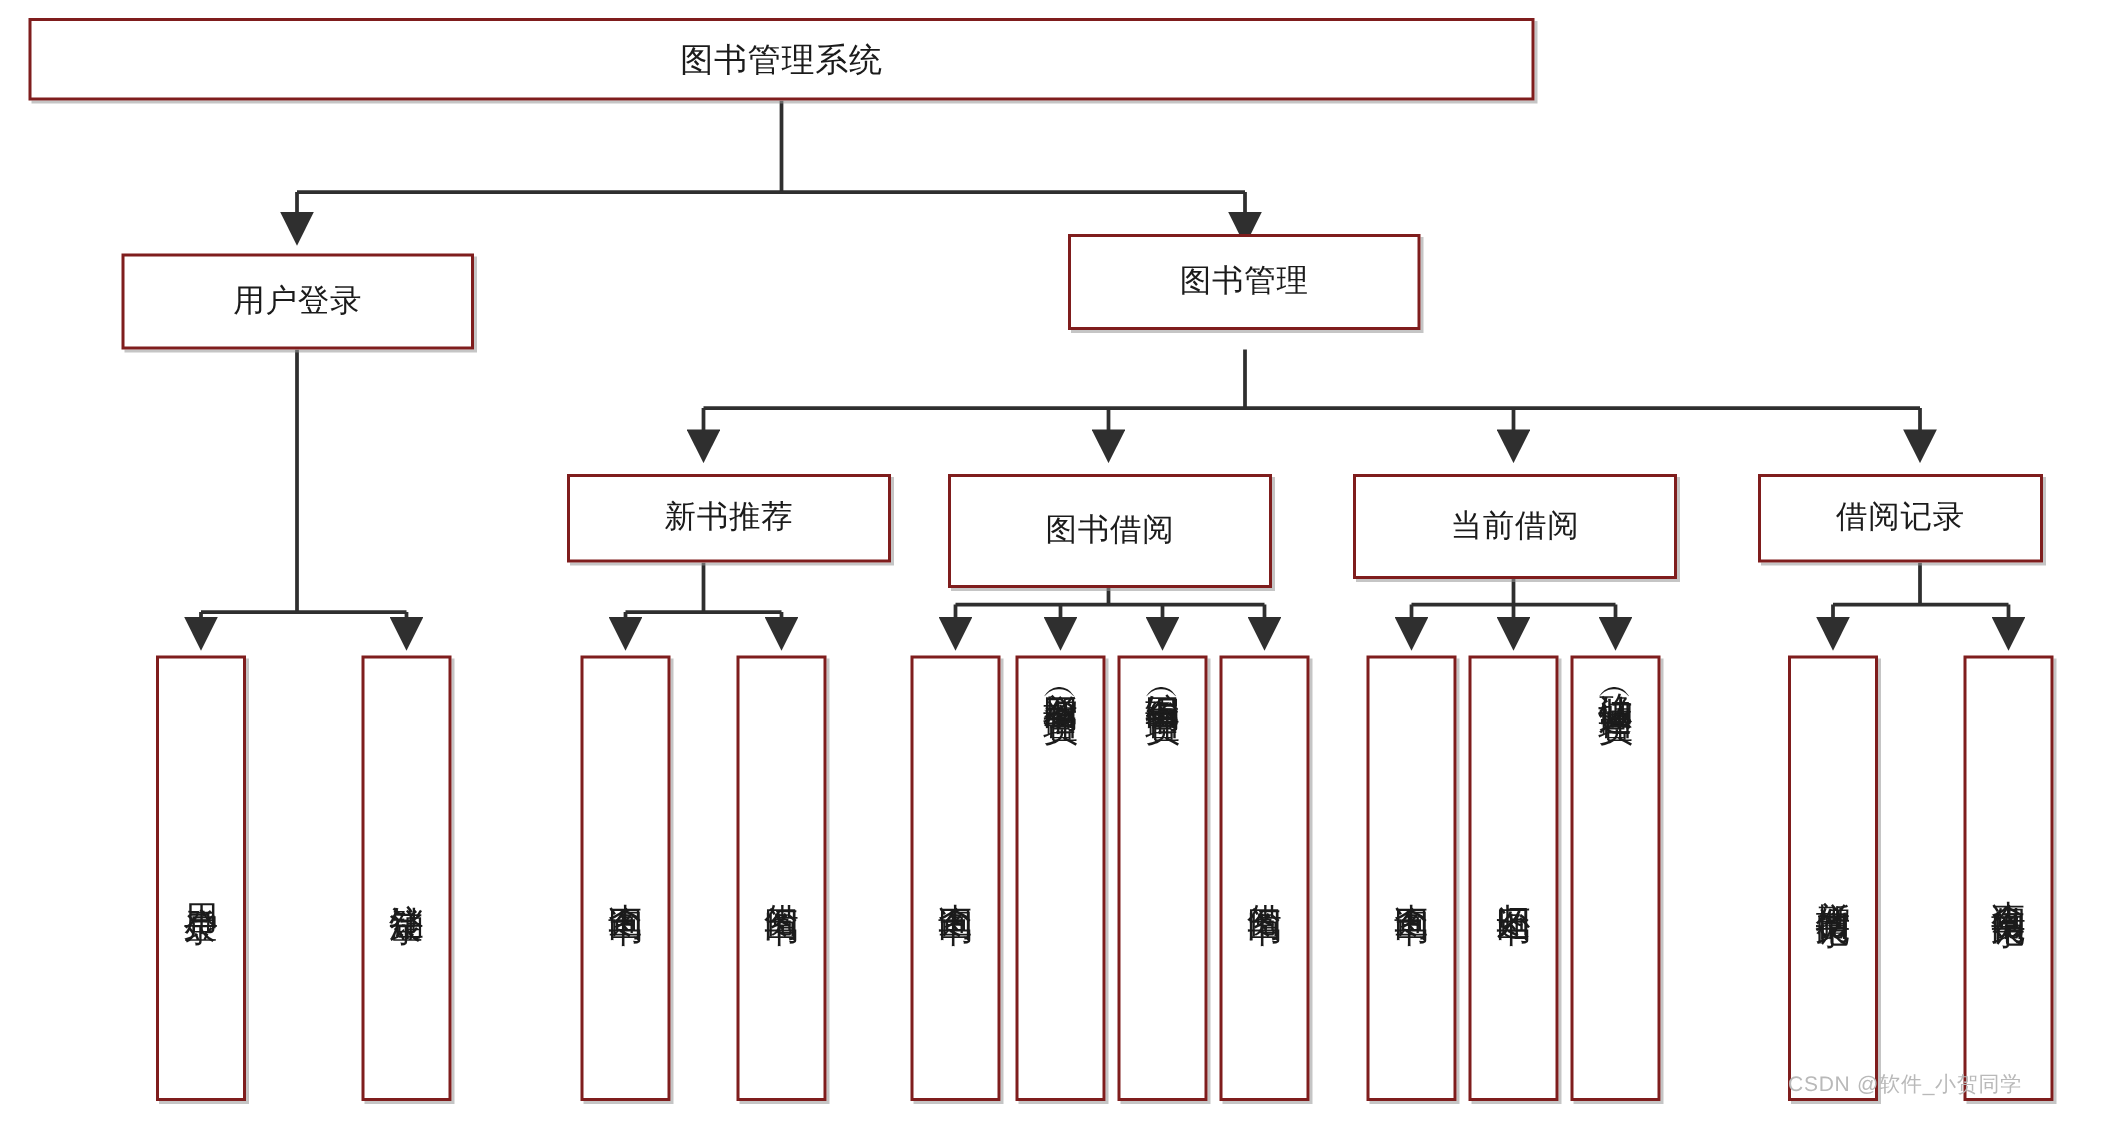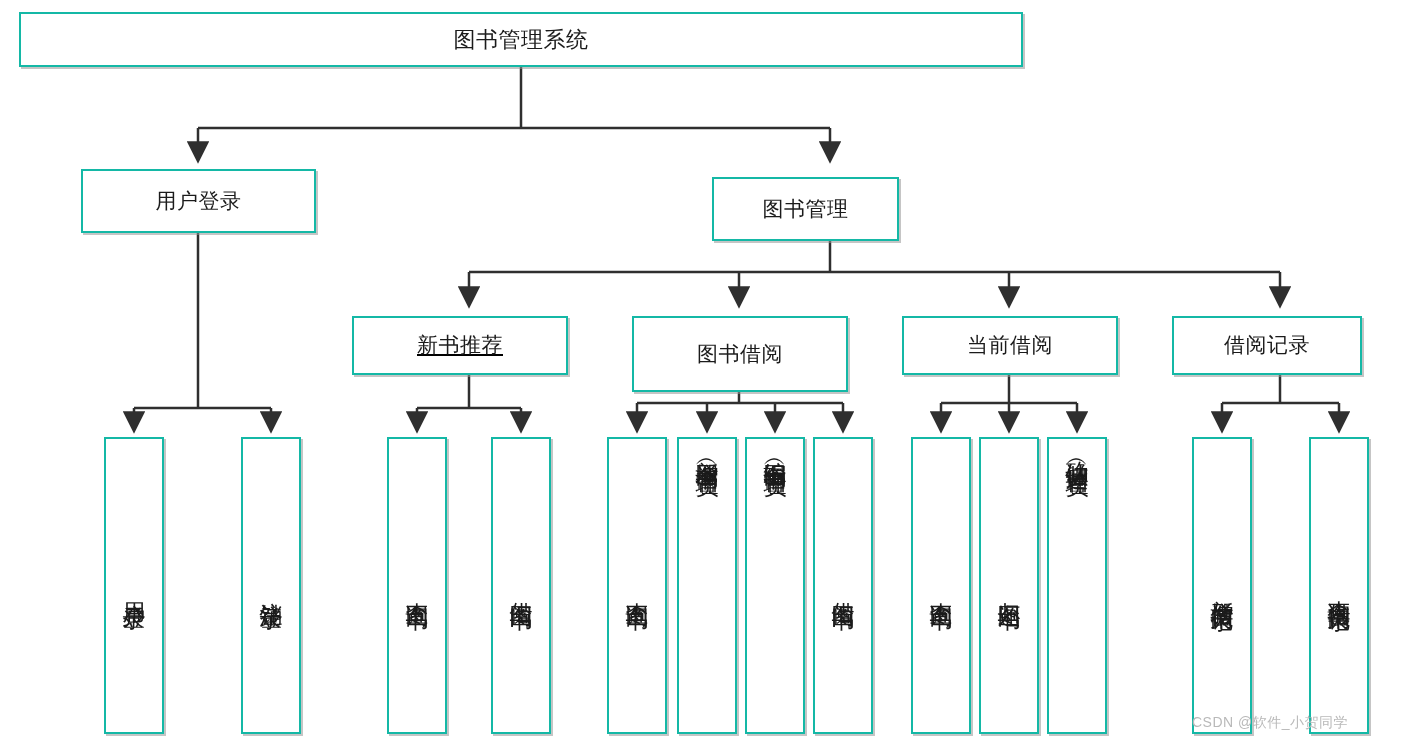--- a/index.html
+++ b/index.html
@@ -24,21 +24,21 @@
     position: absolute;
     left: 0;
     top: 0;
     width: 1405px;
     height: 747px;
   }
   .node-box {
     position: absolute;
     box-sizing: border-box;
     background: #ffffff;
-    border: 2px solid #14b8a6;
+    border: 2px solid #7f1d1d;
     box-shadow: 2px 2px 0 0 rgba(150,150,150,0.55);
     display: flex;
     align-items: center;
     justify-content: center;
     overflow: hidden;
   }
   .node-label {
     color: #1b1b1b;
     text-align: center;
     line-height: 1.25;
@@ -132,31 +132,31 @@
     </g>
   </svg>
 
   <div class="node-box node-h node-root" style="left:19px; top:12px; width:1004px; height:55px;">
     <span class="node-label">图书管理系统</span>
   </div>
 
   <div class="node-box node-h" style="left:81px; top:169px; width:235px; height:64px;">
     <span class="node-label">用户登录</span>
   </div>
-  <div class="node-box node-h" style="left:712px; top:177px; width:187px; height:64px;">
+  <div class="node-box node-h" style="left:712px; top:156px; width:235px; height:64px;">
     <span class="node-label">图书管理</span>
   </div>
 
-  <div class="node-box node-h" style="left:352px; top:316px; width:216px; height:59px;text-decoration:underline;">
+  <div class="node-box node-h" style="left:378px; top:316px; width:216px; height:59px;">
     <span class="node-label">新书推荐</span>
   </div>
   <div class="node-box node-h" style="left:632px; top:316px; width:216px; height:76px;">
     <span class="node-label">图书借阅</span>
   </div>
-  <div class="node-box node-h" style="left:902px; top:316px; width:216px; height:59px;">
+  <div class="node-box node-h" style="left:902px; top:316px; width:216px; height:70px;">
     <span class="node-label">当前借阅</span>
   </div>
   <div class="node-box node-h" style="left:1172px; top:316px; width:190px; height:59px;">
     <span class="node-label">借阅记录</span>
   </div>
 
   <div class="node-box node-v v-mid" style="left:104px; top:437px; width:60px; height:297px;">
     <span class="node-label">用户登录</span>
   </div>
   <div class="node-box node-v v-mid" style="left:241px; top:437px; width:60px; height:297px;">

